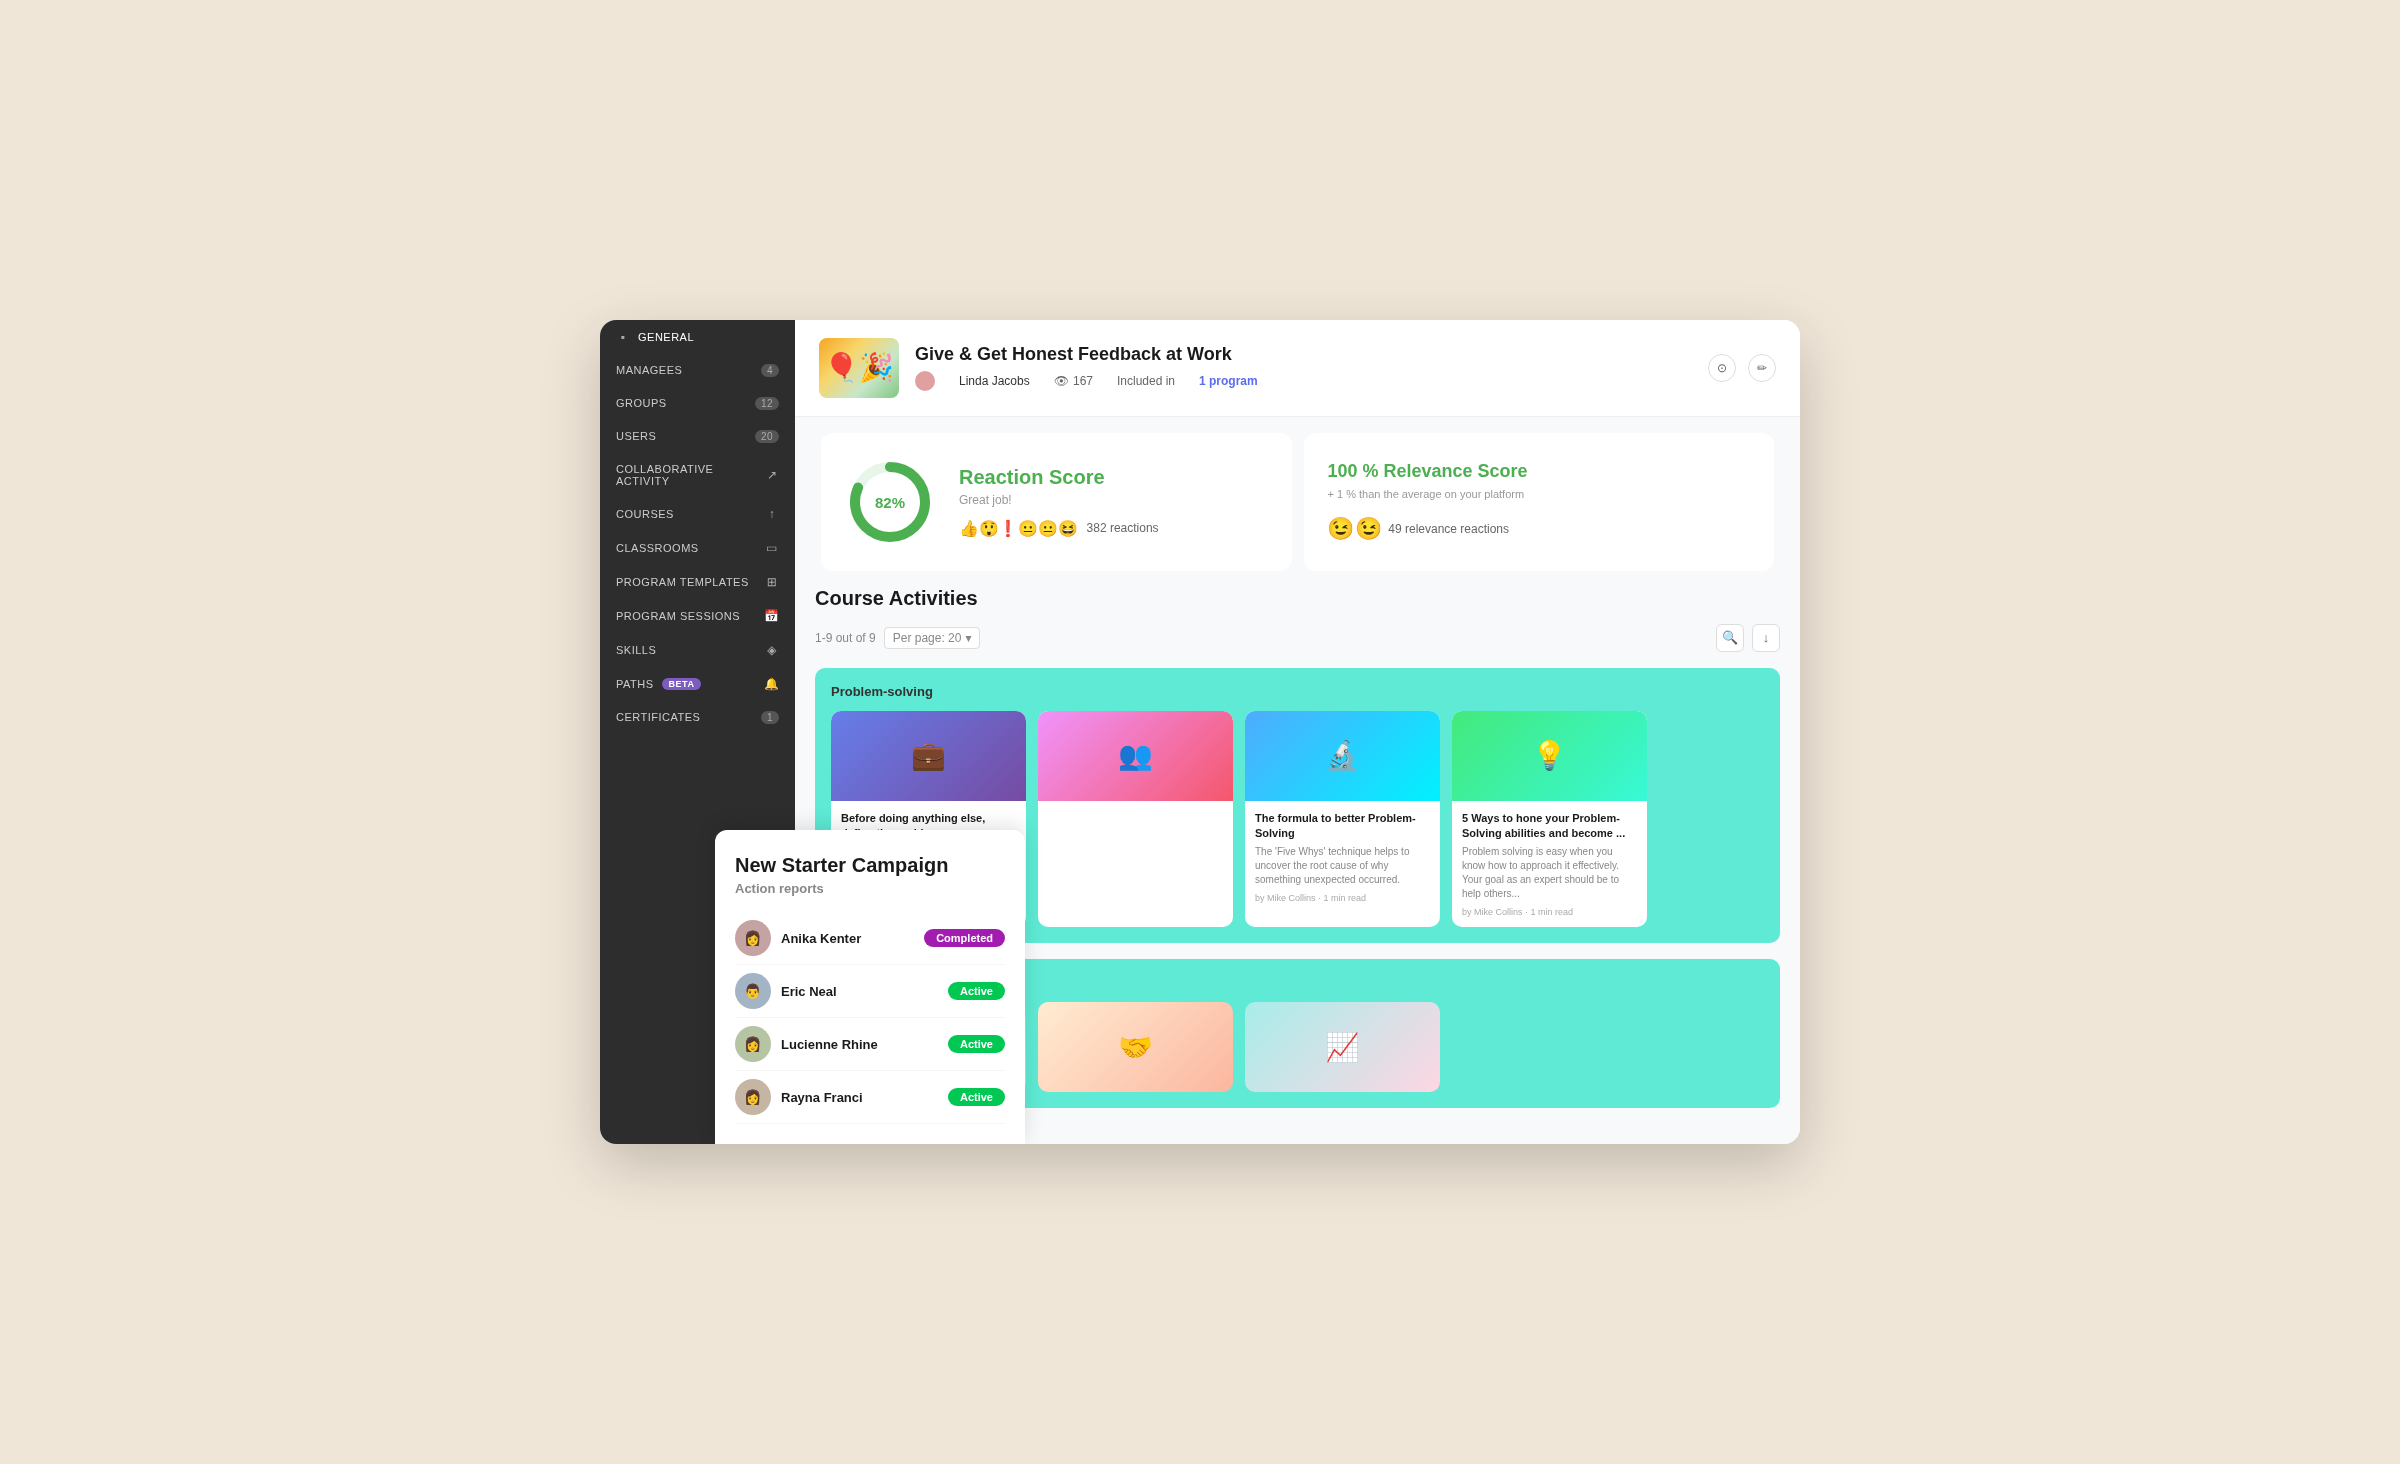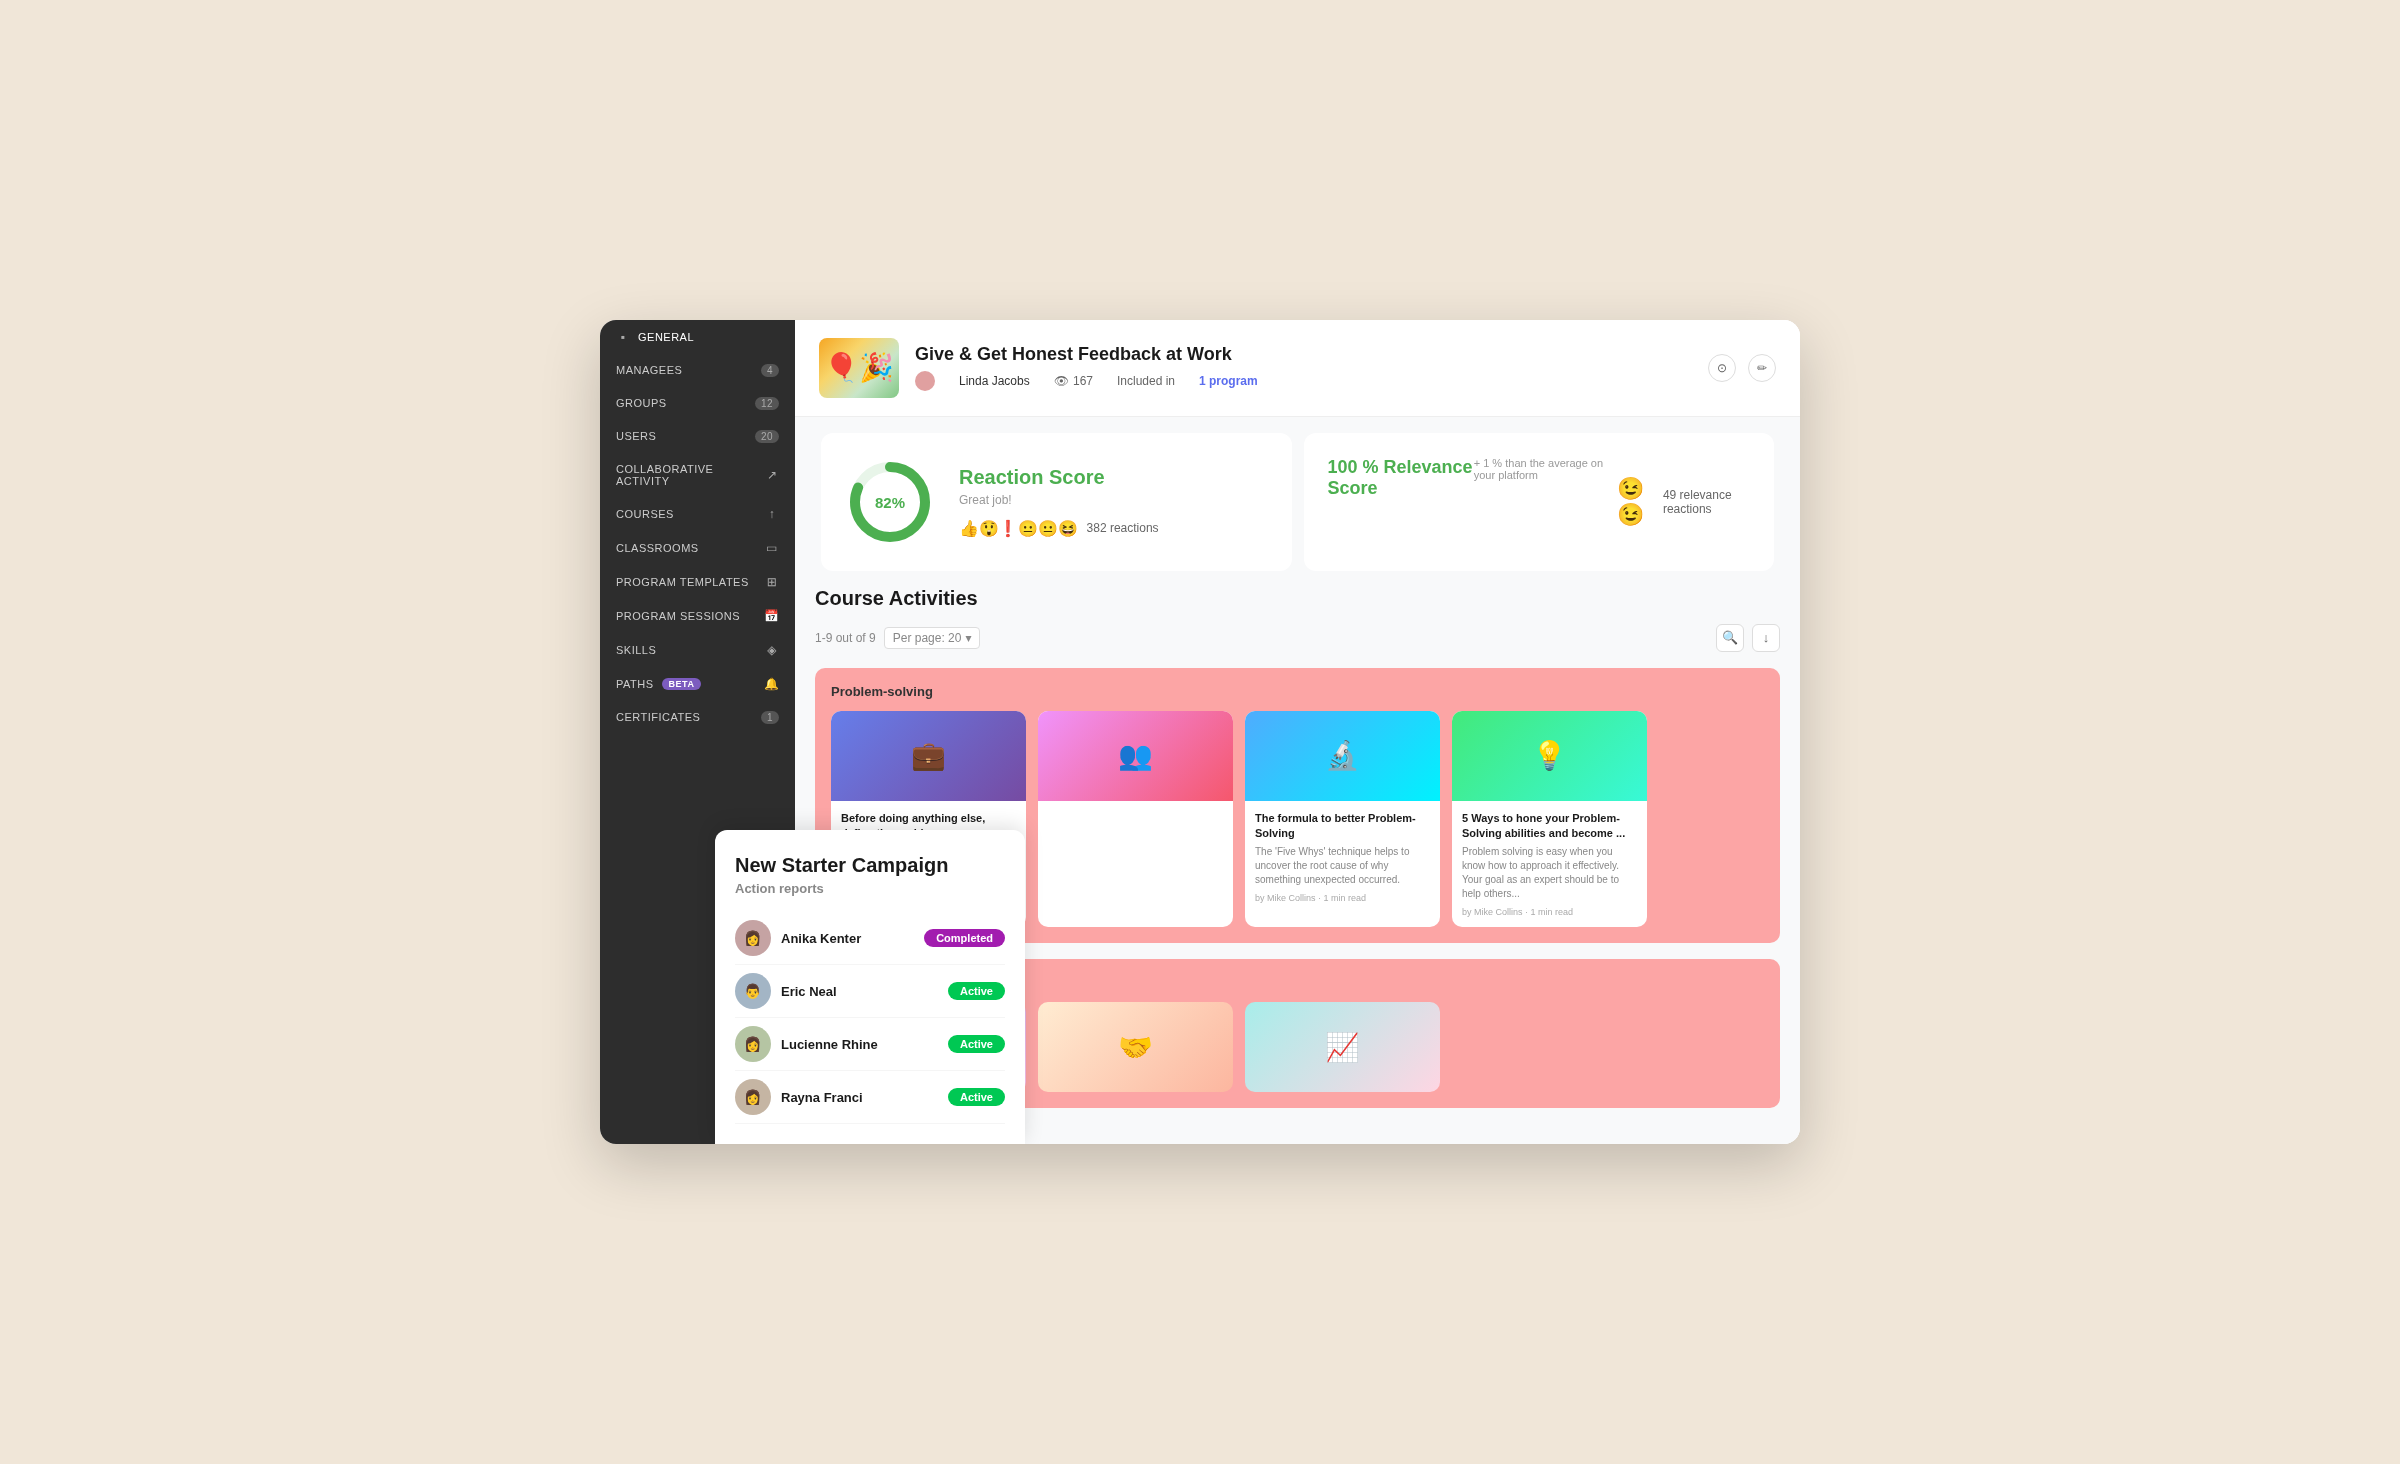--- a/index.html
+++ b/index.html
@@ -245,21 +245,21 @@
     }
 
     .reaction-count {
       font-size: 12px;
       color: #666;
       margin-left: 4px;
     }
 
     .relevance-card {
       display: flex;
-      flex-direction: row;
+      flex-direction: column;
       justify-content: center;
     }
 
     .relevance-card h3 {
       font-size: 18px;
       font-weight: 700;
       color: #4caf50;
       margin-bottom: 6px;
     }
 
@@ -334,21 +334,21 @@
       cursor: pointer;
       display: flex;
       align-items: center;
       justify-content: center;
       font-size: 13px;
       color: #666;
     }
 
     
     .category-section {
-      background: #fca5a5;
+      background: #5eead4;
       border-radius: 10px;
       padding: 16px;
       margin-bottom: 16px;
     }
 
     .category-title {
       font-size: 13px;
       font-weight: 600;
       color: #333;
       margin-bottom: 12px;

